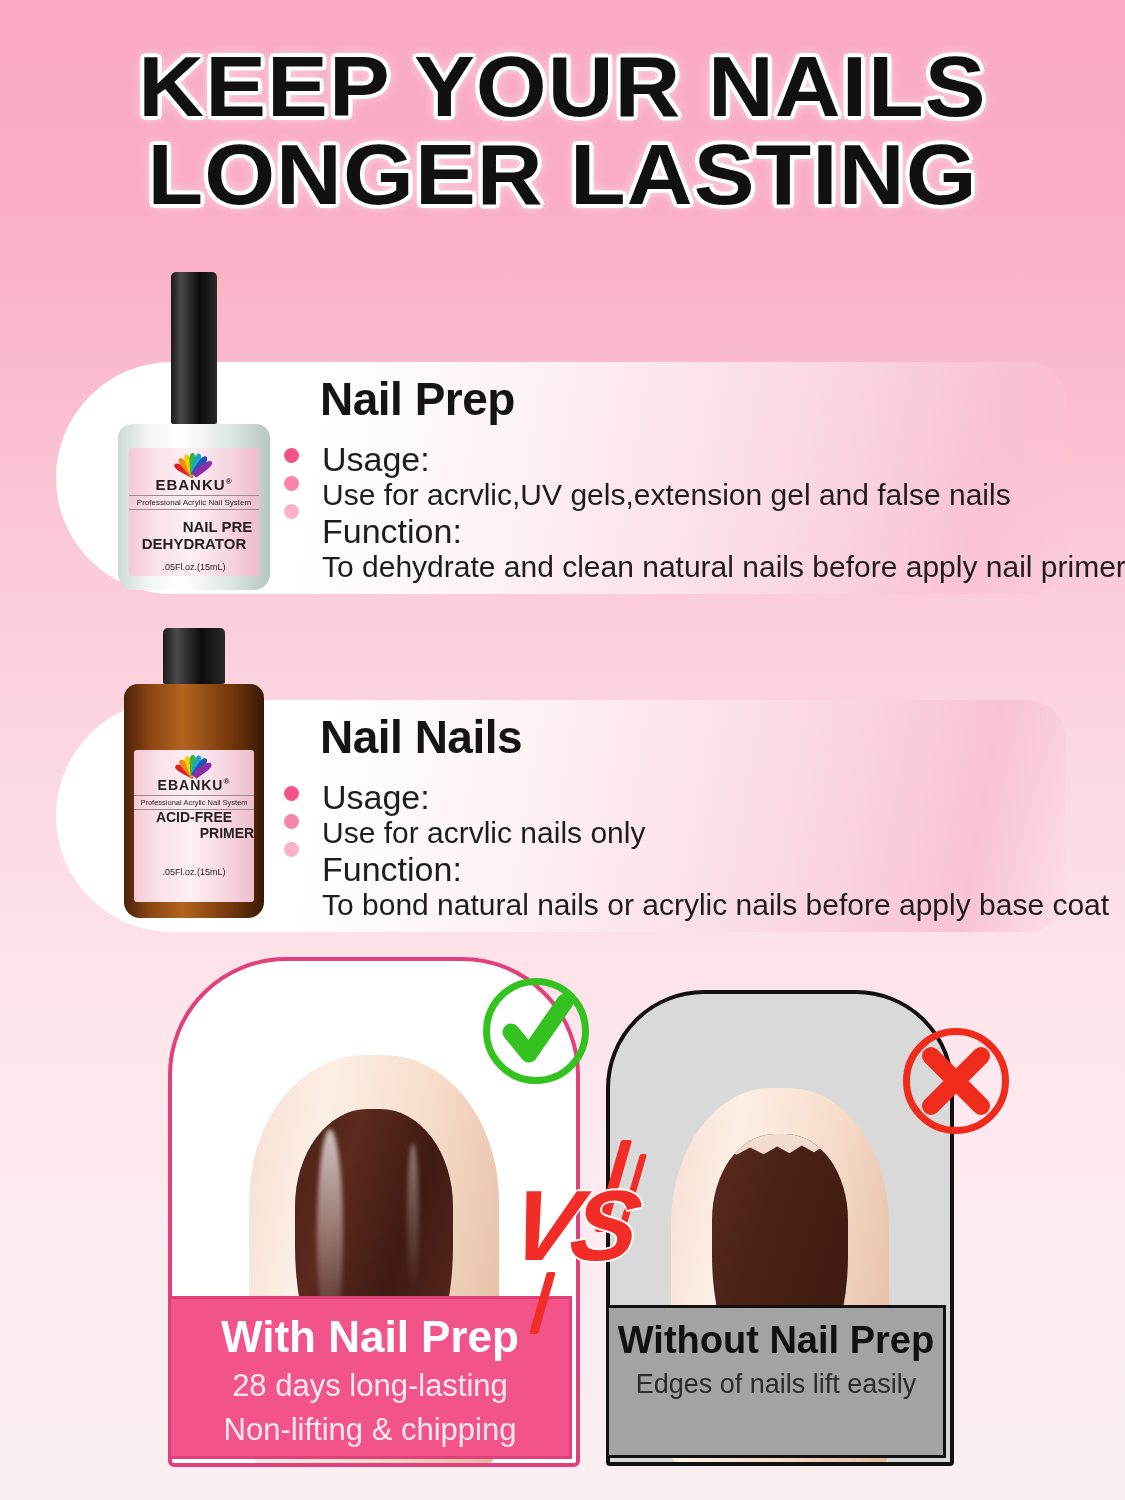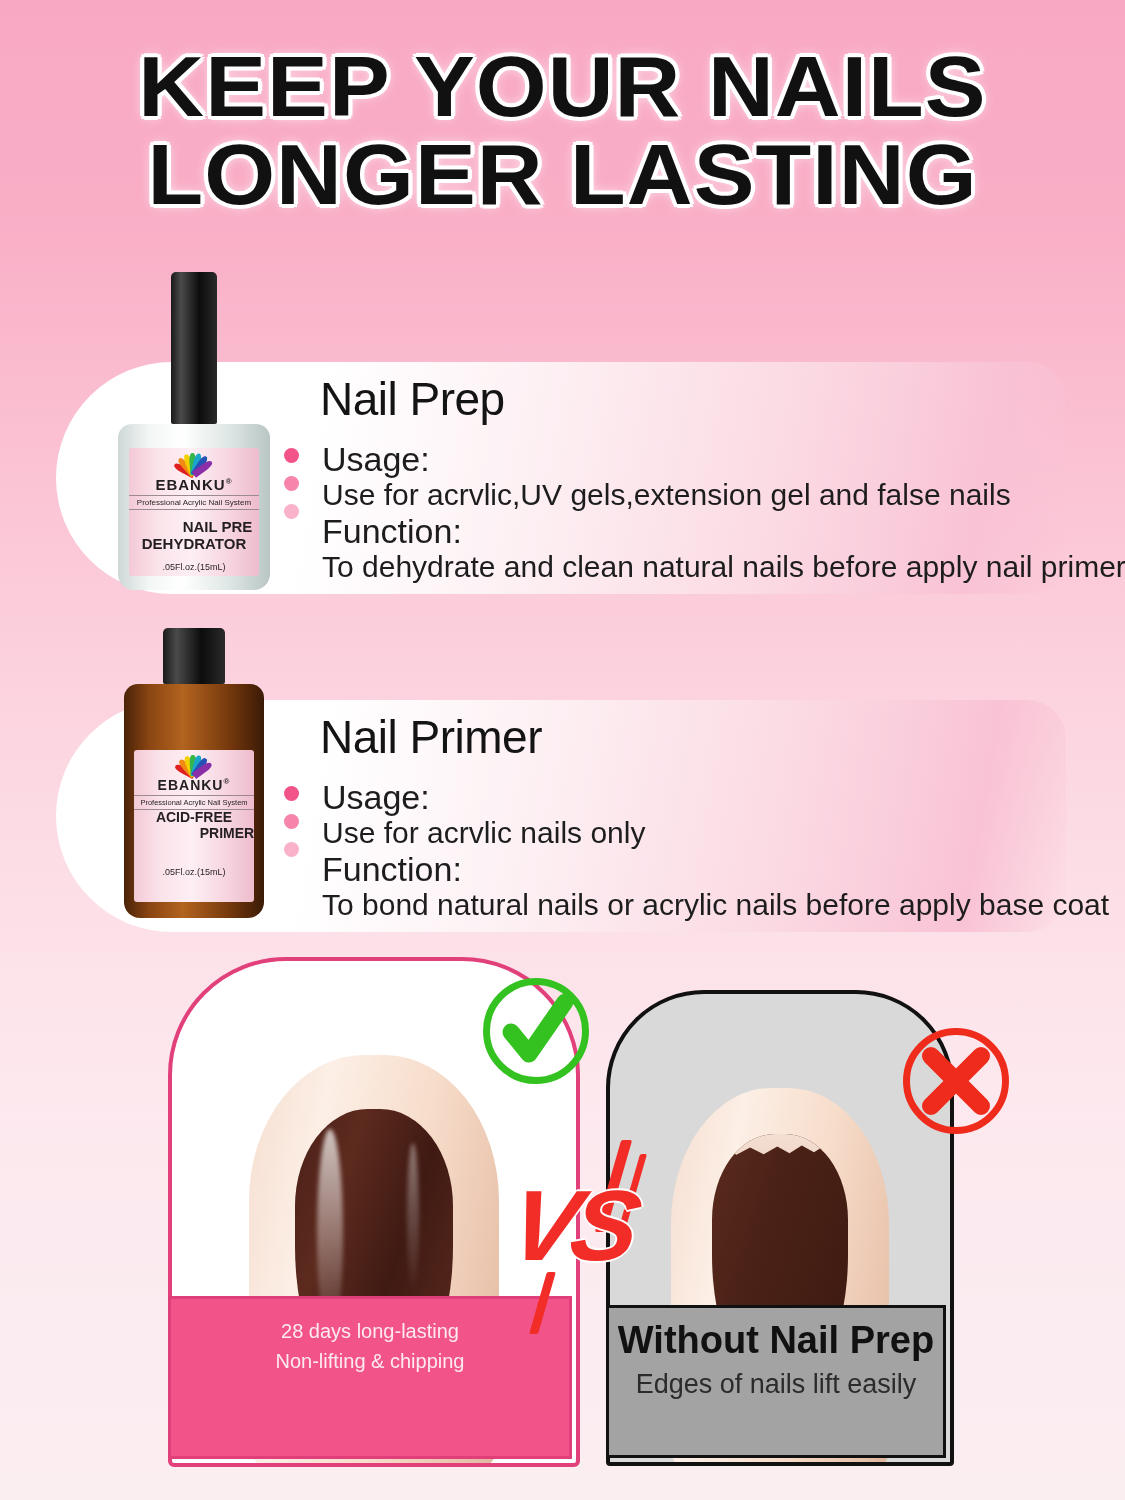--- a/index.html
+++ b/index.html
@@ -30,21 +30,21 @@
   
   .card{
     position:absolute;
     border-radius:120px 40px 40px 120px;
     background:linear-gradient(100deg,#ffffff 0%,#ffffff 26%,#fdf1f4 46%,#fbd9e3 72%,#f9c3d5 90%, rgba(249,188,209,0) 100%);
   }
   .card1{left:56px;top:362px;width:1010px;height:232px;}
   .card2{left:56px;top:700px;width:1010px;height:232px;}
 
   .card-title{
-    position:absolute;font-weight:normal;color:#141414;
+    position:absolute;font-weight:bold;color:#141414;
     font-size:46px;letter-spacing:-0.5px;white-space:nowrap;
   }
   .dots{position:absolute;width:16px;}
   .dots i{display:block;width:15px;height:15px;border-radius:50%;background:#f2548a;margin-bottom:13px;}
   .dots i:nth-child(2){opacity:.72;}
   .dots i:nth-child(3){opacity:.45;}
 
   .txt{position:absolute;color:#1d1d1d;white-space:nowrap;}
   .lbl{font-size:34px;}
   .body{font-size:30px;}
@@ -86,21 +86,21 @@
     clip-path:polygon(0 0,100% 0,100% 38%,92% 62%,84% 40%,75% 70%,66% 44%,57% 74%,48% 48%,38% 78%,28% 52%,18% 80%,8% 54%,0 72%);}
 
   .caption{position:absolute;text-align:center;box-sizing:border-box;}
   .capL{left:168px;top:1296px;width:404px;height:163px;
     background:#f2548a;border:3px solid #e03f79;padding-top:14px;}
   .capR{left:606px;top:1305px;width:340px;height:153px;
     background:#a3a3a3;border:3px solid #111111;padding-top:12px;}
   .capTitle{font-weight:bold;line-height:1.1;}
   .capSub{line-height:1.22;}
   .capL .capTitle{font-size:44px;color:#ffffff;}
-  .capL .capSub{font-size:20px;color:#fdeaf1;margin-top:6px;}
+  .capL .capSub{font-size:31px;color:#fdeaf1;margin-top:6px;}
   .capR .capTitle{font-size:38px;color:#111111;text-align:center;}
   .capR .capSub{font-size:27px;color:#2b2b2b;margin-top:6px;}
 
   
   .badge{position:absolute;width:92px;height:92px;border-radius:50%;}
   .badgeCheck{left:483px;top:978px;border:7px solid #33c21f;}
   .badgeX{left:903px;top:1028px;border:7px solid #ef2b1c;}
   .badge svg{position:absolute;left:-9px;top:-9px;}
 
   .vs{position:absolute;left:512px;top:1168px;width:160px;height:130px;}
@@ -167,21 +167,21 @@
       <span style="background:#8a2fa8;transform:translateX(-50%) rotate(54deg);"></span>
     </div>
     <div class="brand" style="font-size:14px;margin-top:1px;"><span>EBANKU</span><sup style="font-size:8px;">®</sup></div>
     <div class="sub" style="font-size:7.5px;padding:2px 0;margin-top:2px;">Professional Acrylic Nail System</div>
     <div class="prodname" style="font-size:14px;">ACID-FREE</div>
     <div class="prodname" style="font-size:14px;text-align:right;">PRIMER</div>
     <div class="vol" style="font-size:9px;margin-top:26px;">.05Fl.oz.(15mL)</div>
   </div>
 </div>
 
-<div class="card-title" style="left:320px;top:710px;">Nail Primer</div>
+<div class="card-title" style="left:320px;top:710px;">Nail Nails</div>
 <div class="dots" style="left:284px;top:786px;">
     <i></i>
     <i></i>
     <i></i>
   </div>
 <div class="txt lbl" style="left:322px;top:778px;">Usage:</div>
 <div class="txt body" style="left:322px;top:816px;">Use for acrvlic nails only</div>
 <div class="txt lbl" style="left:322px;top:850px;">Function:</div>
 <div class="txt body" style="left:322px;top:888px;">To bond natural nails or acrylic nails before apply base coat</div>
 
@@ -193,20 +193,21 @@
       <div class="gloss" style="left:112px;top:34px;width:12px;height:150px;opacity:.55;"></div>
     </div>
   </div>
 </div>
 <div class="badge badgeCheck">
   <svg width="110" height="110" viewBox="0 0 110 110">
     <path d="M30 56 L48 78 L84 26" fill="none" stroke="#33c21f" stroke-width="17" stroke-linecap="round" stroke-linejoin="round"></path>
   </svg>
 </div>
 <div class="caption capL">
+  <div class="capTitle">With Nail Prep</div>
   <div class="capSub">28 days long-lasting</div>
   <div class="capSub">Non-lifting &amp; chipping</div>
 </div>
 
 <div class="panel panelR">
   <div class="finger" style="width:218px;height:400px;bottom:-26px;">
     <div class="fingerSkin"></div>
     <div class="nail nailBad" style="width:136px;height:252px;top:46px;overflow:hidden;">
       <div class="chip"></div>
     </div>

